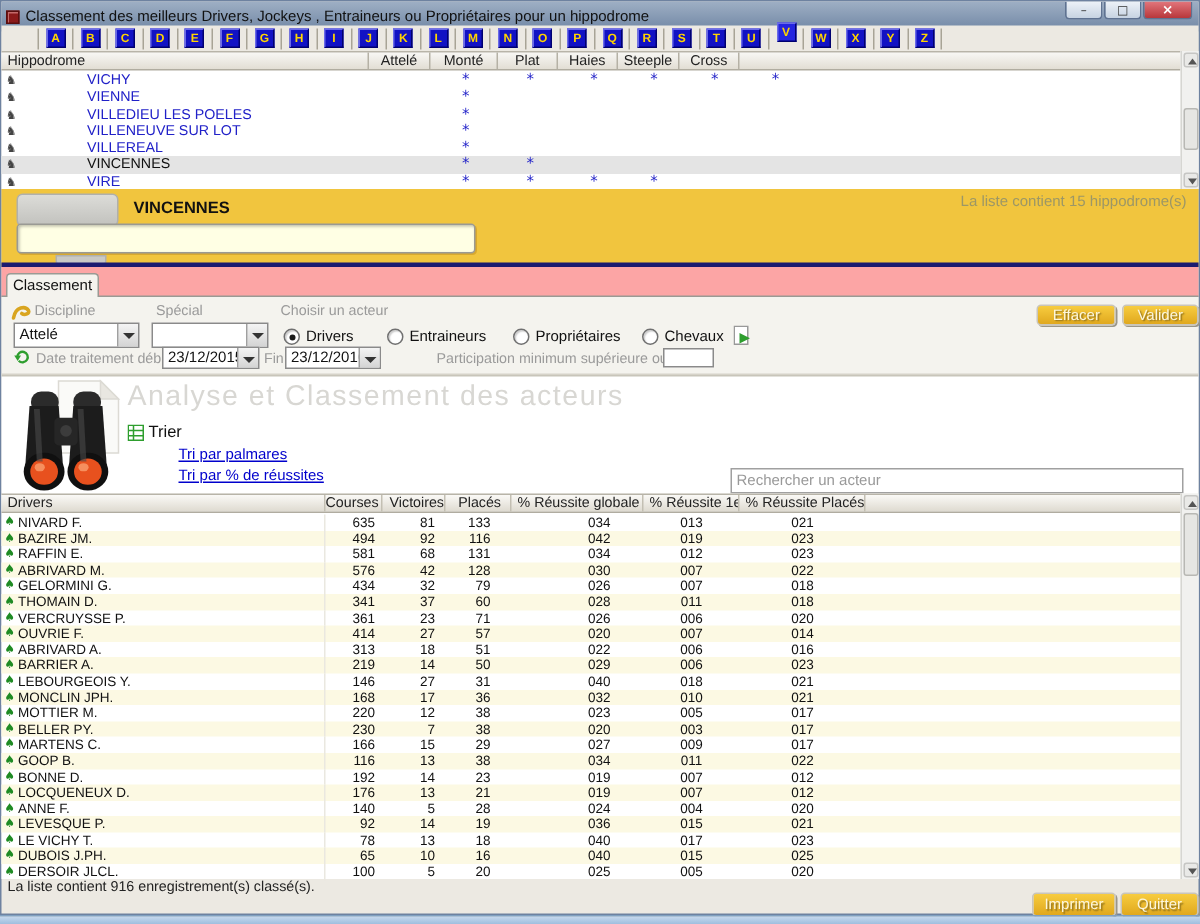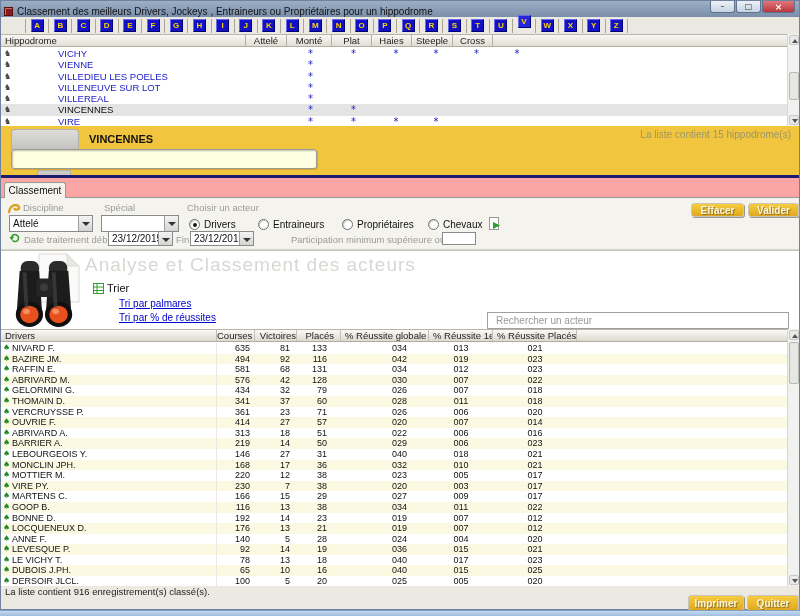--- a/index.html
+++ b/index.html
@@ -71,33 +71,33 @@
   .filter-panel { position:absolute; left:0; top:197px; width:798px; height:52px; background:#F4F3EE; border-bottom:1px solid #D6D3C9; }
   .flabel { position:absolute; font-size:9.5px; color:#9A9A9A; white-space:nowrap; }
   .combo { position:absolute; height:17px; background:#fff; border:1px solid #8A8A8A; display:flex; align-items:center; font-size:10px; color:#111; cursor:pointer; }
   .combo .txt { flex:1; padding-left:3px; white-space:nowrap; overflow:hidden; }
   .combo .arrow-btn { width:14px; height:100%; background:linear-gradient(#F4F4F4,#D4D4D4); border-left:1px solid #A0A0A0; position:relative; }
   .combo .arrow-btn::after { content:''; position:absolute; left:3px; top:6px; border-left:4px solid transparent; border-right:4px solid transparent; border-top:4px solid #333; }
   .radio { position:absolute; width:11px; height:11px; border-radius:50%; background:#fff; border:1px solid #707070; box-shadow:inset 1px 1px 1px rgba(0,0,0,.2); cursor:pointer; }
   .radio.checked::after { content:''; position:absolute; left:2.5px; top:2.5px; width:4px; height:4px; border-radius:50%; background:#1a1a1a; }
   .rlabel { position:absolute; font-size:10px; color:#111; cursor:pointer; }
   .gold-btn { position:absolute; height:14px; background:linear-gradient(#F7CC3F,#E0A81E); border:1px solid #C9C5BA;
-    box-shadow:1px 1px 0 #9A9689; border-radius:3px; color:#FCF6DC; font-weight:bold; font-size:10px; text-align:center; line-height:13px;
+    box-shadow:1px 1px 0 #9A9689; border-radius:3px; color:#FCF6DC; font-weight:normal; font-size:10px; text-align:center; line-height:13px;
     text-shadow:1px 1px 1px #8A6D1A; cursor:pointer; font-family:"Liberation Sans",sans-serif; }
   .small-input { position:absolute; background:#fff; border:1px solid #8A8A8A; font-size:10px; padding:0 2px; }
 
   
   .analysis { position:absolute; left:0; top:249px; width:798px; height:79px; background:#fff; border-top:1px solid #C8C5BA; }
   .watermark { position:absolute; left:84px; top:3px; font-size:19px; letter-spacing:1px; color:#D8D7D3; white-space:nowrap; }
   .page-svg { position:absolute; left:36px; top:1px; }
   .binocs { position:absolute; left:8px; top:8px; }
-  .trier-row { position:absolute; left:92px; top:31px; display:flex; align-items:center; font-size:11px; color:#111; }
+  .trier-row { position:absolute; left:84px; top:31px; display:flex; align-items:center; font-size:11px; color:#111; }
   .trier-row svg { margin-right:3px; }
   .tri-link { position:absolute; left:118px; font-size:10px; color:#0000CC; text-decoration:underline; cursor:pointer; white-space:nowrap; }
-  .search-input { position:absolute; left:486px; top:61px; width:302px; height:17px; border:1px solid #A0A0A0; font-size:10px; padding:0 8px; color:#111; }
+  .search-input { position:absolute; left:486px; top:61px; width:302px; height:17px; border:1px solid #A0A0A0; font-size:10px; padding:0 3px; color:#111; }
   .search-input::placeholder { color:#999; }
 
   
   .results { position:absolute; left:0; top:328px; width:798px; height:257px; background:#fff; }
   .res-header { position:absolute; left:0; top:0; width:786px; height:13px; display:flex;
     background:linear-gradient(#FAF9F6,#DEDAD0); border-top:1px solid #B8B4A8; border-bottom:1px solid #B0ACA0; font-size:9.5px; color:#222; }
   .rh { border-right:1px solid #C3BFB3; white-space:nowrap; overflow:hidden; }
   .rh-name { width:216px; padding-left:4px; }
   .rh-c { width:38px; text-align:right; padding-right:2px; }
   .rh-v { width:42px; text-align:right; padding-right:0; }
@@ -545,21 +545,21 @@
         <span class="rname">MOTTIER M.</span>
         <span class="rc">220</span>
         <span class="rv">12</span>
         <span class="rp">38</span>
         <span class="rg">023</span>
         <span class="re">005</span>
         <span class="rpp">017</span>
       </div>
         <div class="rrow">
         <span class="rico">♠</span>
-        <span class="rname">VIRE PY.</span>
+        <span class="rname">BELLER PY.</span>
         <span class="rc">230</span>
         <span class="rv">7</span>
         <span class="rp">38</span>
         <span class="rg">020</span>
         <span class="re">003</span>
         <span class="rpp">017</span>
       </div>
         <div class="rrow">
         <span class="rico">♠</span>
         <span class="rname">MARTENS C.</span>

